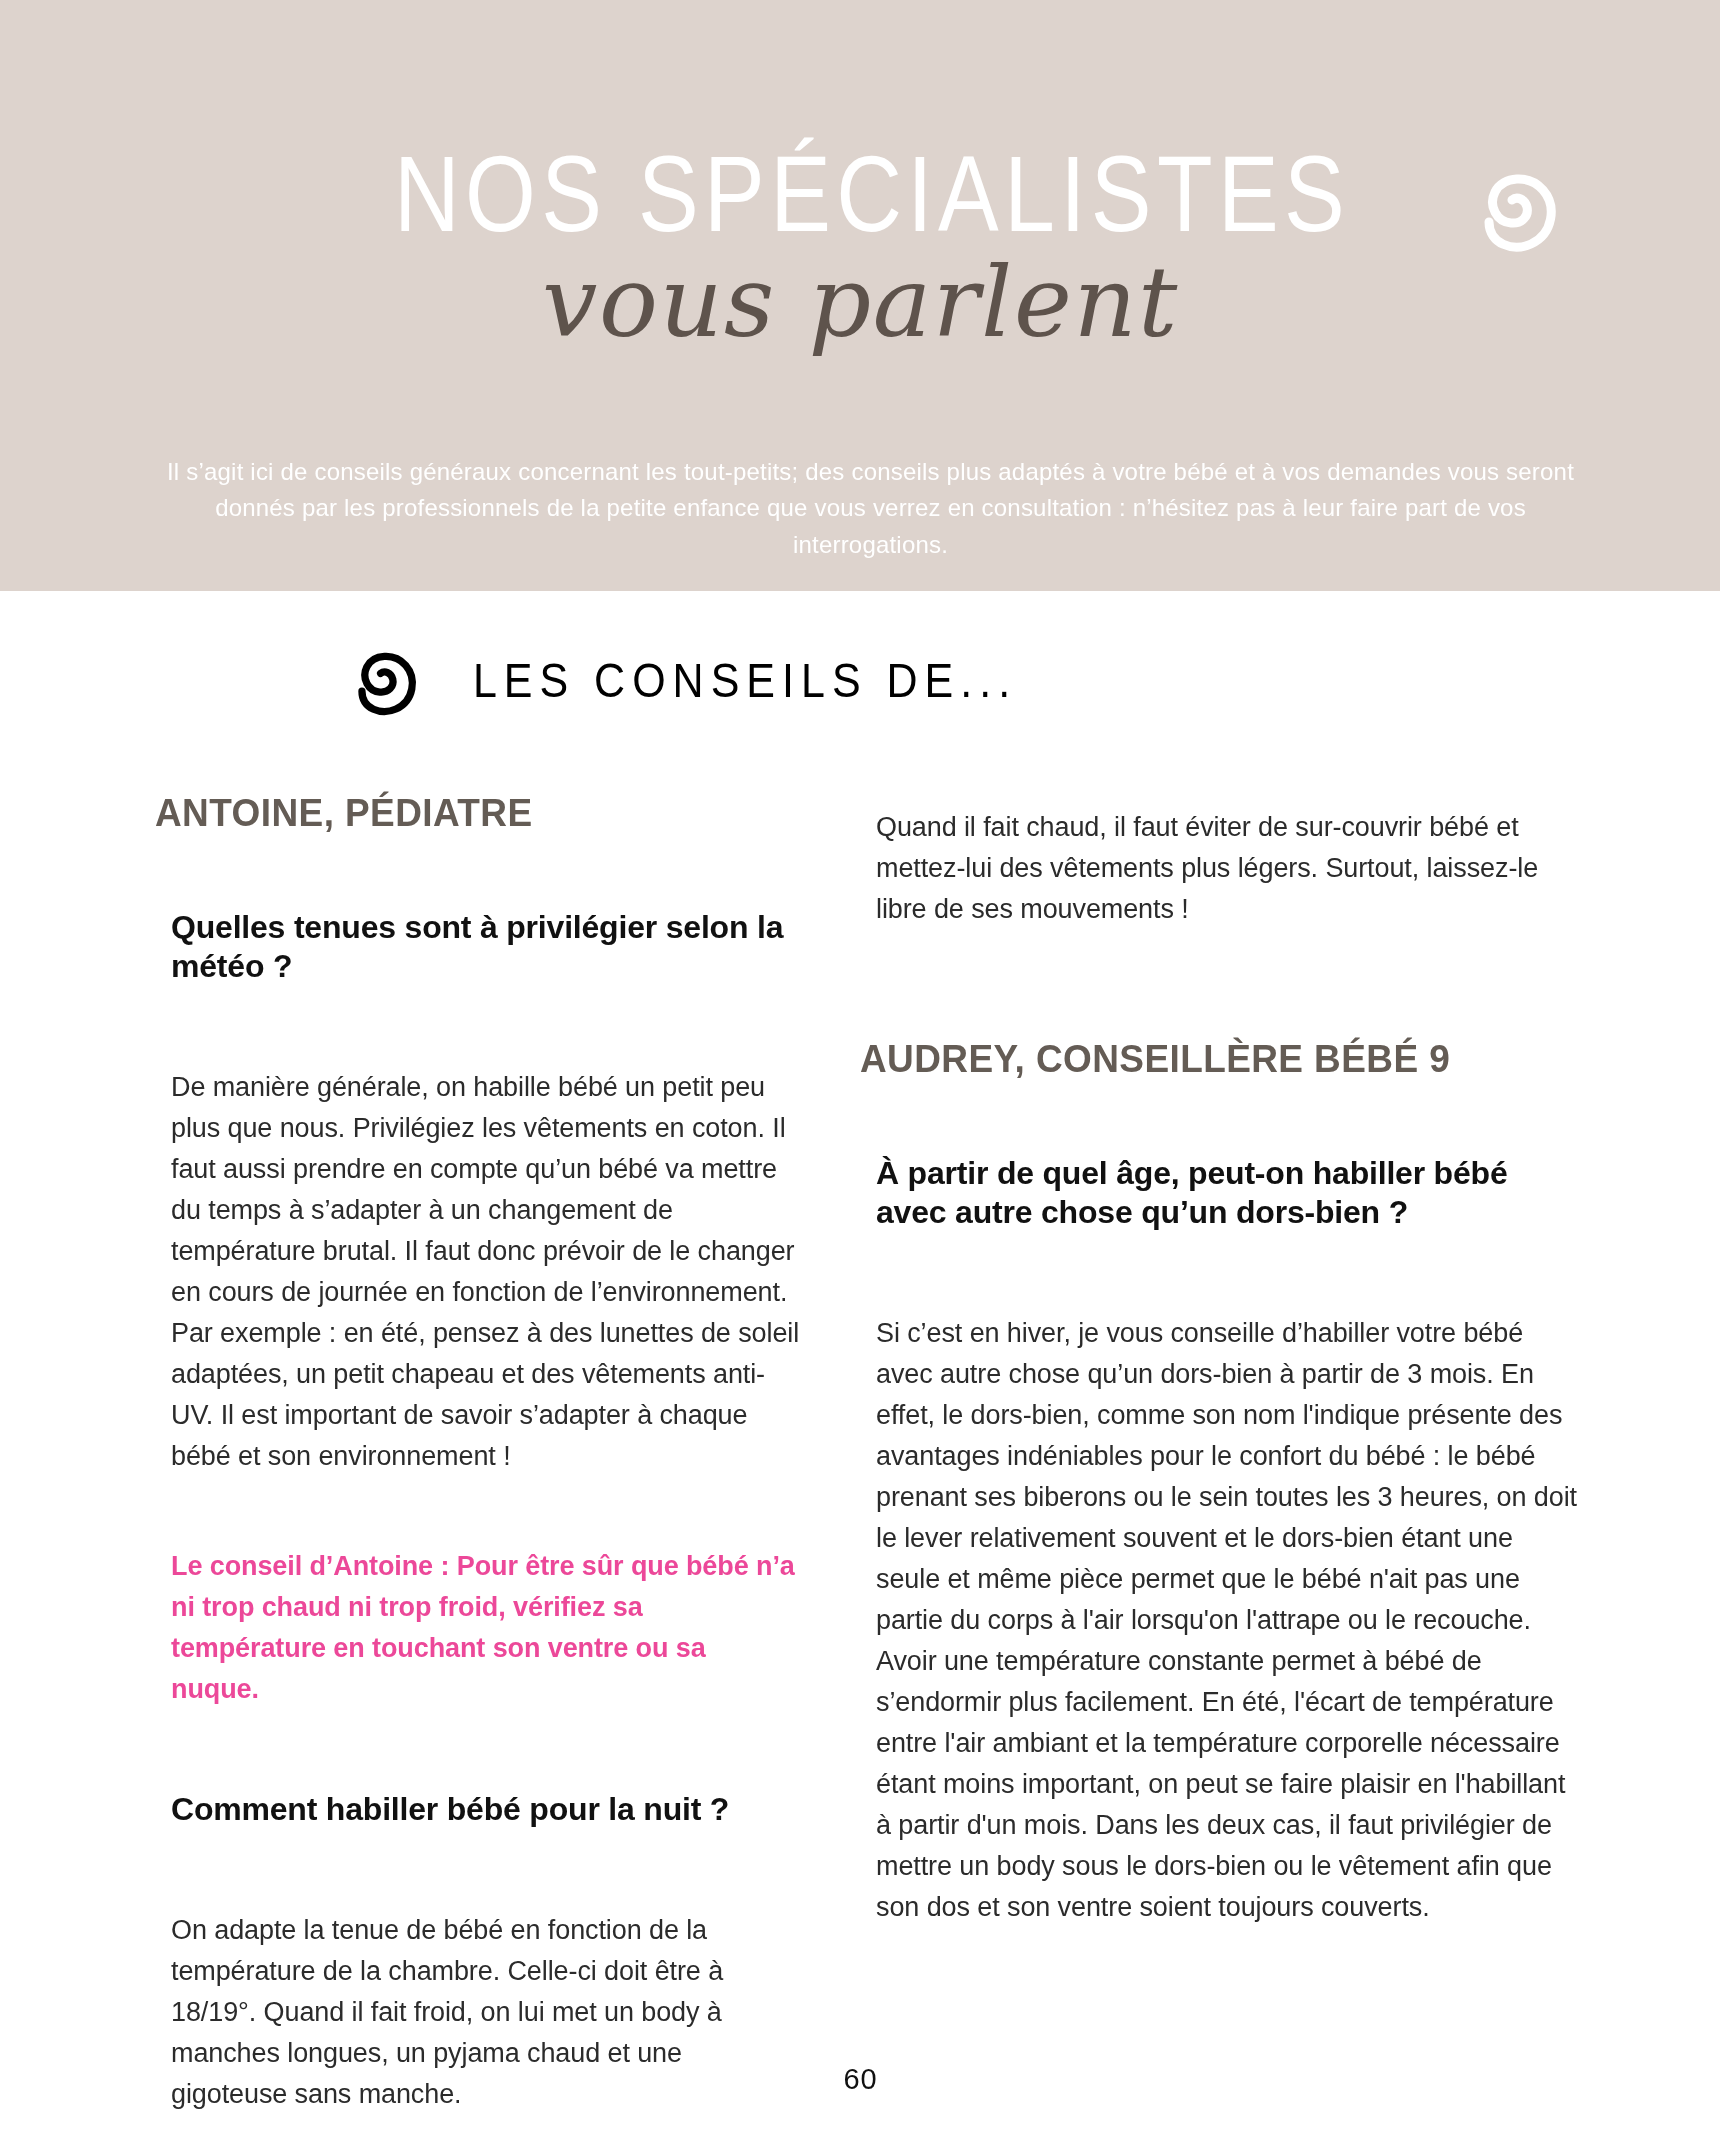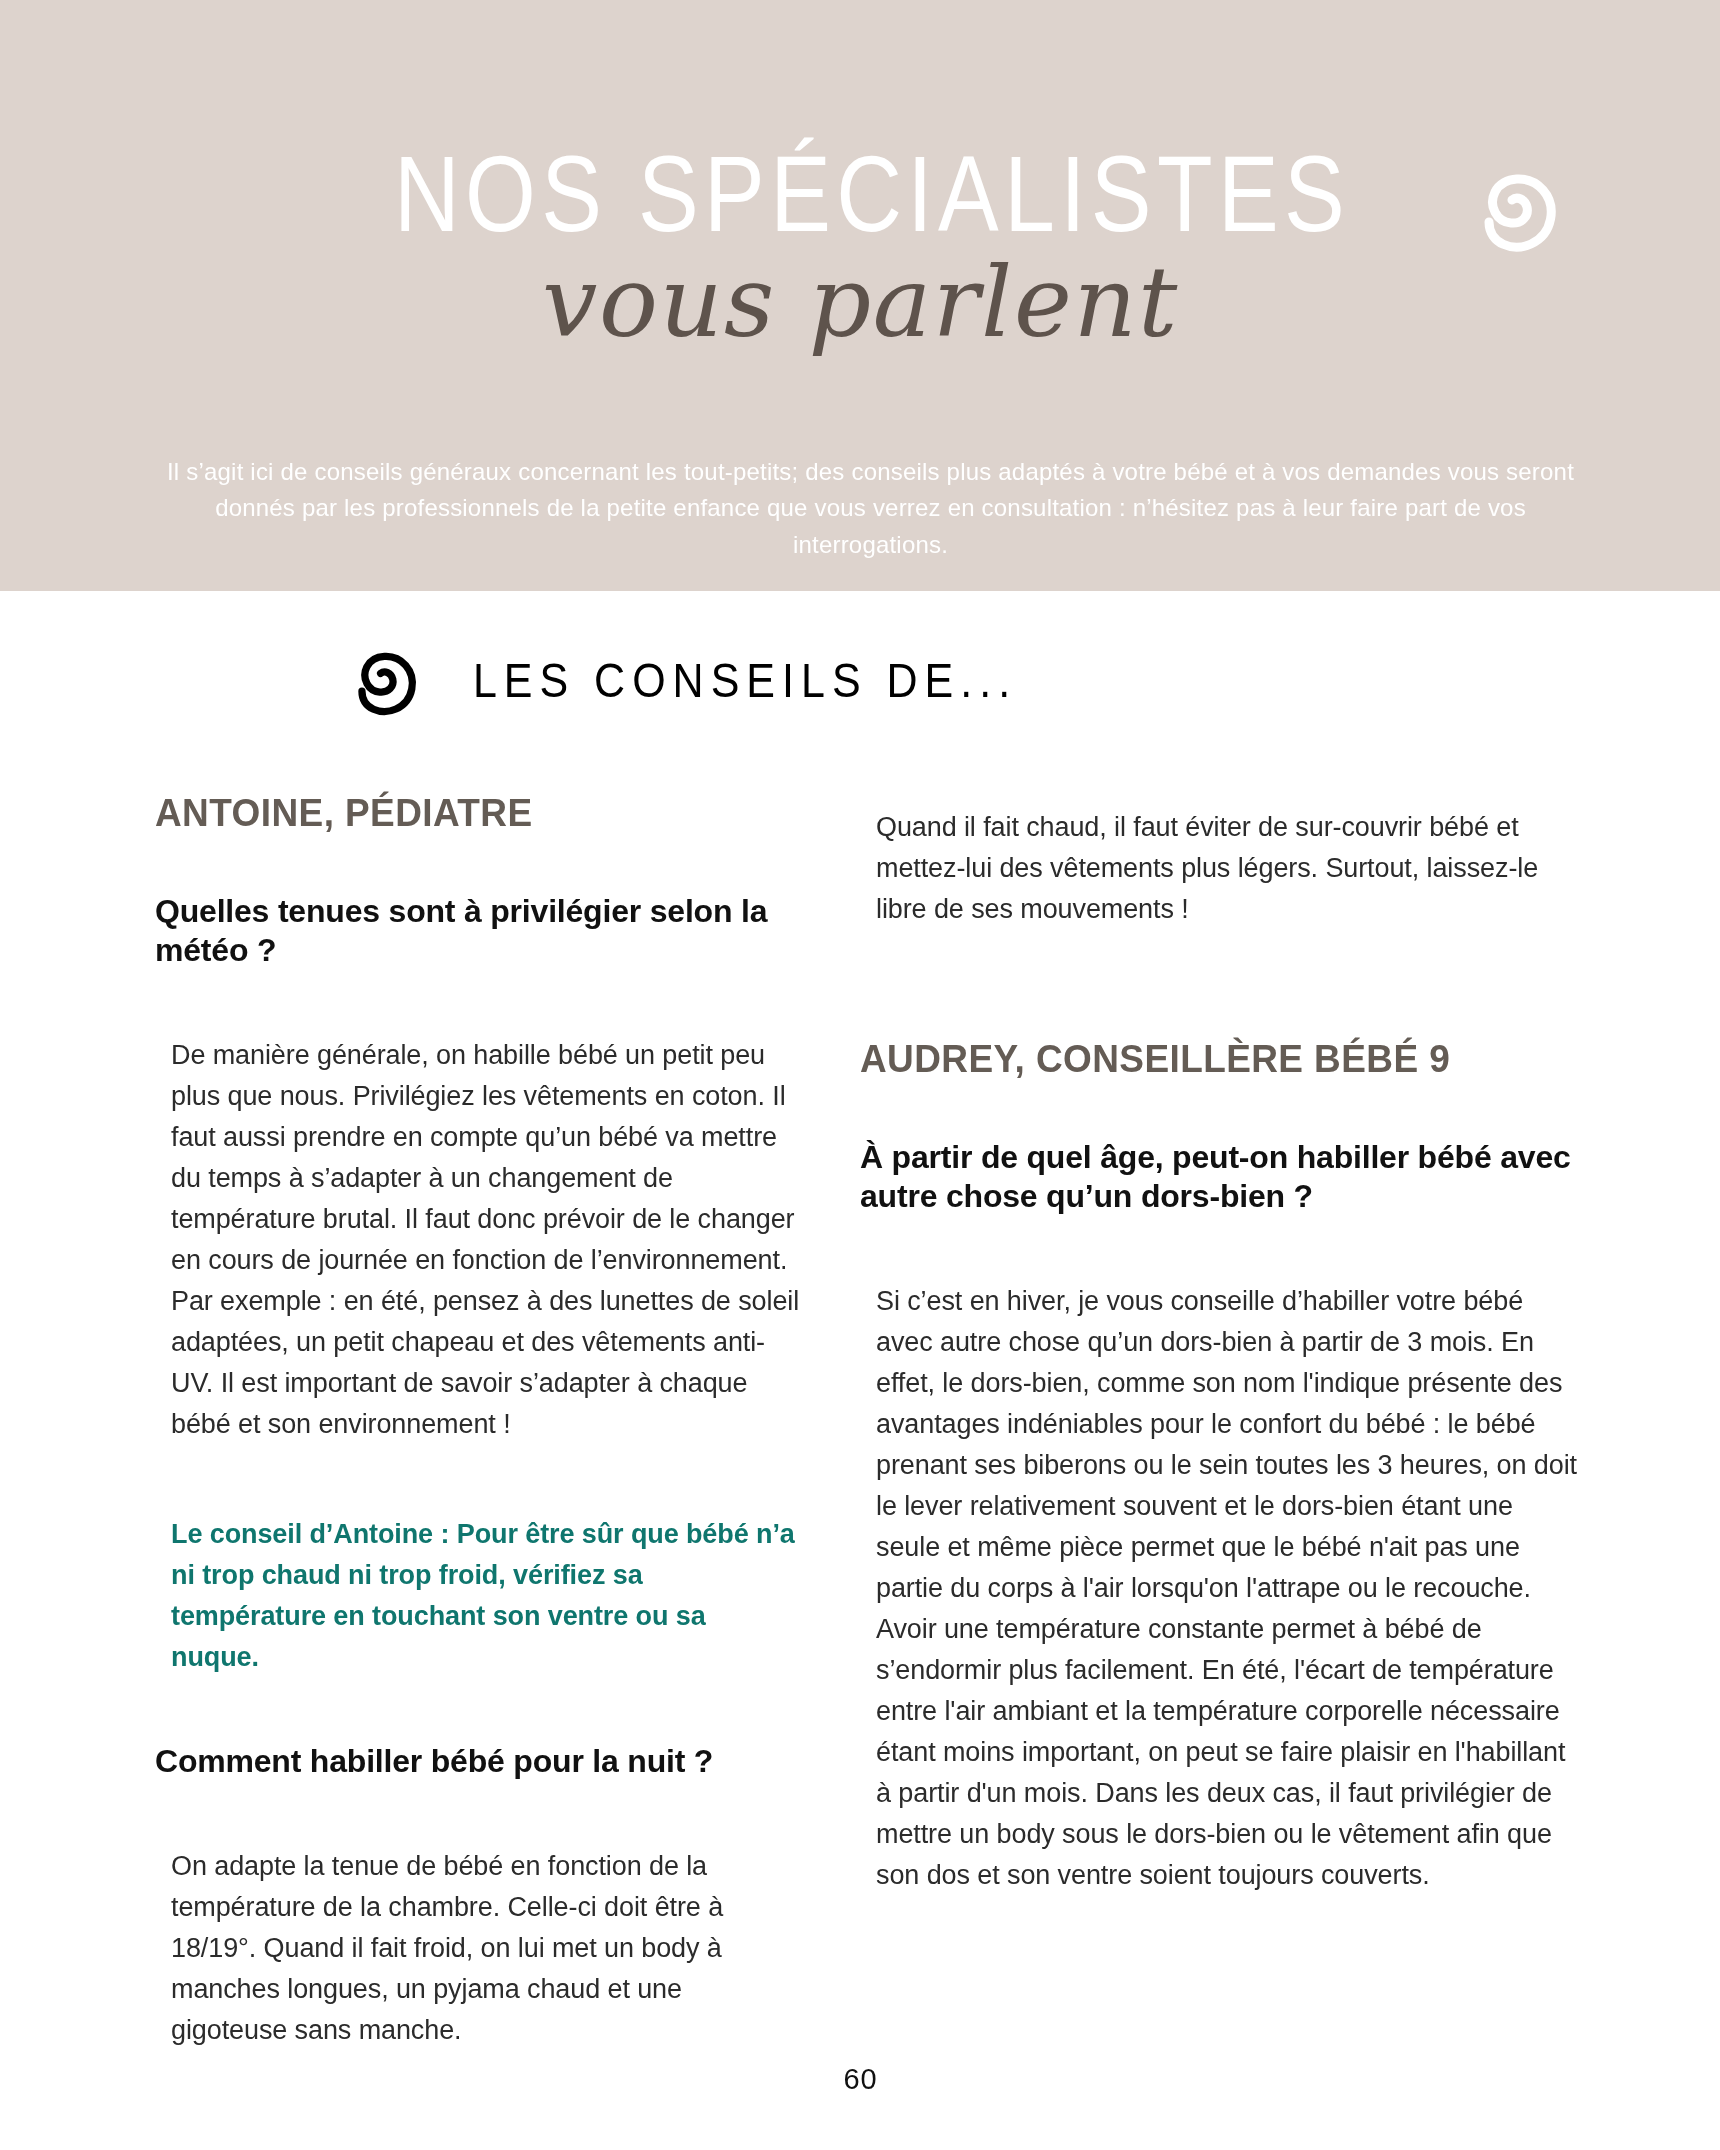--- a/index.html
+++ b/index.html
@@ -135,36 +135,36 @@
     margin: 0 0 0 0;
     transform: scaleY(1.05);
     transform-origin: left top;
   }
 
   .question {
     font-size: 32px;
     font-weight: 700;
     color: #111111;
     line-height: 1.24;
-    margin: 0;
+    margin: 16px;
     letter-spacing: -0.2px;
   }
 
   .body-text {
     font-size: 27px;
     font-weight: 400;
     color: #2b2b2b;
     line-height: 1.52;
     margin: 16px;
     letter-spacing: -0.1px;
   }
 
   .body-text.bold {
     font-weight: 700;
-    color: #0f766e;
+    color: #ec4899;
   }
 
   .gap-xl { height: 58px; }
   .gap-l  { height: 48px; }
   .gap-m  { height: 37px; }
   .gap-block { height: 91px; }
 
   
   .page-number {
     position: absolute;

